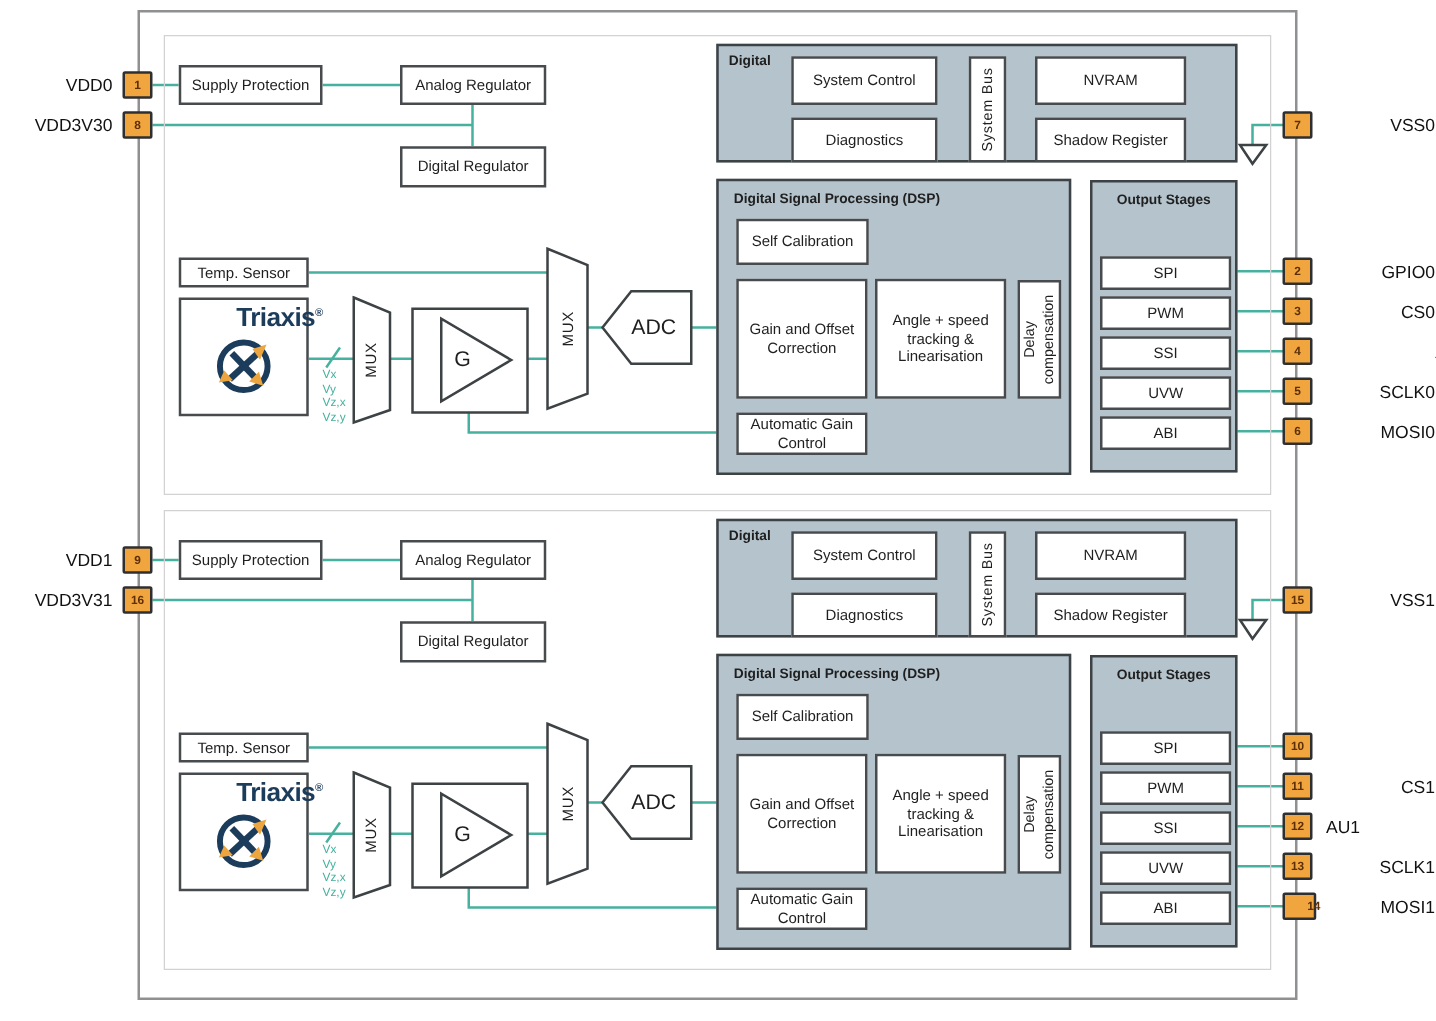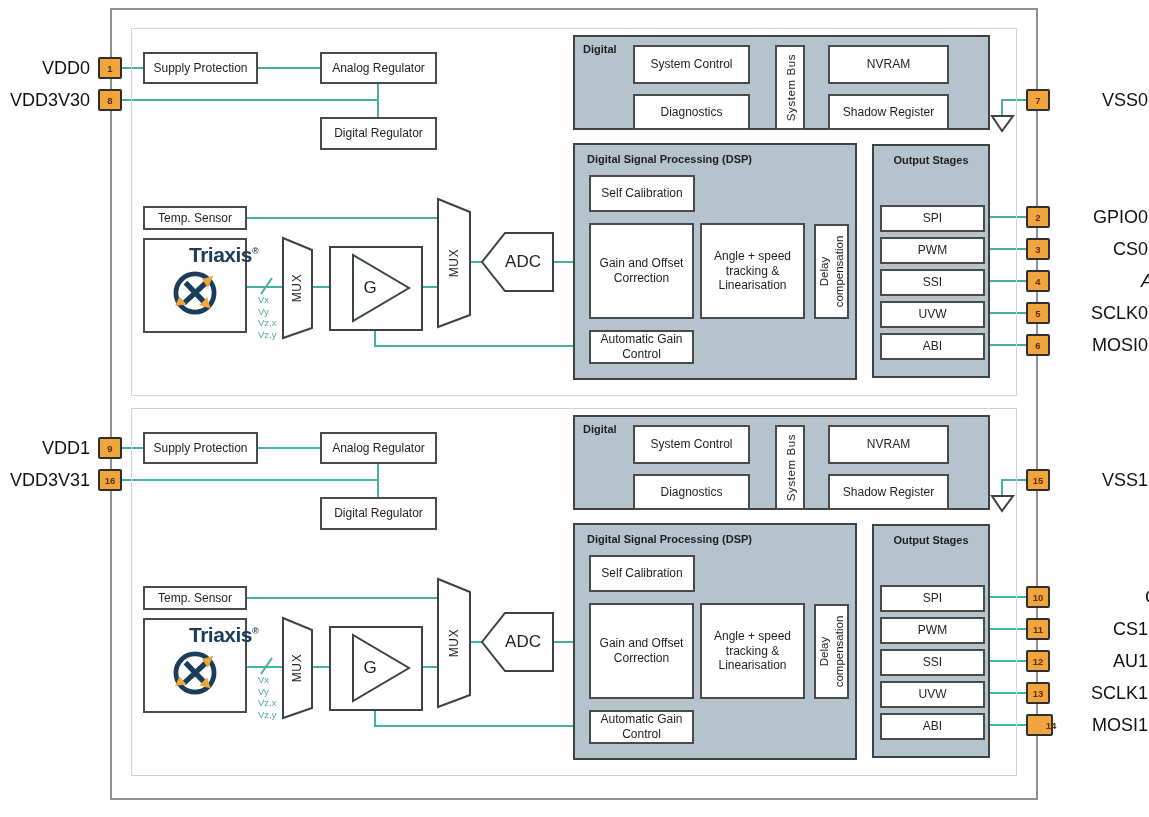--- a/index.html
+++ b/index.html
@@ -21,21 +21,21 @@
   .hlabel{position:absolute;display:flex;align-items:center;justify-content:center;font-size:17px;}
   .triaxis-box{position:absolute;left:143px;top:238px;width:104px;height:95px;background:#fff;
                border:2px solid #474b4e;box-sizing:border-box;text-align:center;}
   .triaxis-word{margin-top:4px;font-size:21px;font-weight:700;color:#1c3c5c;letter-spacing:-.5px;line-height:1;margin-left:44px;}
   .triaxis-word sup{font-size:9px;vertical-align:8px;}
   .sig-labels{position:absolute;left:258px;top:294px;}
   .sig{display:block;font-size:9.5px;line-height:11.5px;color:#45b09d;}
   .pin-box{position:absolute;width:24px;height:22px;background:#f0a53e;border:2px solid #2f2f2f;
            border-radius:2px;box-sizing:border-box;display:flex;align-items:center;justify-content:center;
            font-size:9.5px;font-weight:700;color:#5d2f06;}
-  .pin-label{position:absolute;height:22px;line-height:22px;font-size:18px;color:#111;white-space:nowrap;}
+  .pin-label{position:absolute;height:22px;line-height:22px;font-size:14px;color:#111;white-space:nowrap;}
   .pin-label.right{text-align:right;}
   .pin-label.left{text-align:right;}
   .wire{stroke:#46b19e;stroke-width:2;fill:none;}
   .shape{fill:#fff;stroke:#3d4245;stroke-width:2;}
   .dline{display:block;font-size:11.5px;line-height:1.3;}
 </style>
 </head>
 <body>
 
 <div class="canvas">
@@ -281,21 +281,21 @@
         <span>10</span>
       </div>
       <div class="pin-label right" style="top: 586px; left: 1112px; width: 88px;">GPIO1</div>
       <div class="pin-box" style="left: 1026px; top: 618px;">
         <span>11</span>
       </div>
       <div class="pin-label right" style="top: 618px; left: 1060px; width: 88px;">CS1</div>
       <div class="pin-box" style="left: 1026px; top: 650px;">
         <span>12</span>
       </div>
-      <div class="pin-label right" style="top: 650px; left: 1060px; width: 88px;">AU1</div>
+      <div class="pin-label right" style="top: 650px; left: 1000px; width: 88px;">AU1</div>
       <div class="pin-box" style="left: 1026px; top: 682px;">
         <span>13</span>
       </div>
       <div class="pin-label right" style="top: 682px; left: 1060px; width: 88px;">SCLK1</div>
       <div class="pin-box" style="left: 1026px; top: 714px; padding-left: 23px;">
         <span>14</span>
       </div>
       <div class="pin-label right" style="top: 714px; left: 1060px; width: 88px;">MOSI1</div>
     </div>
 

